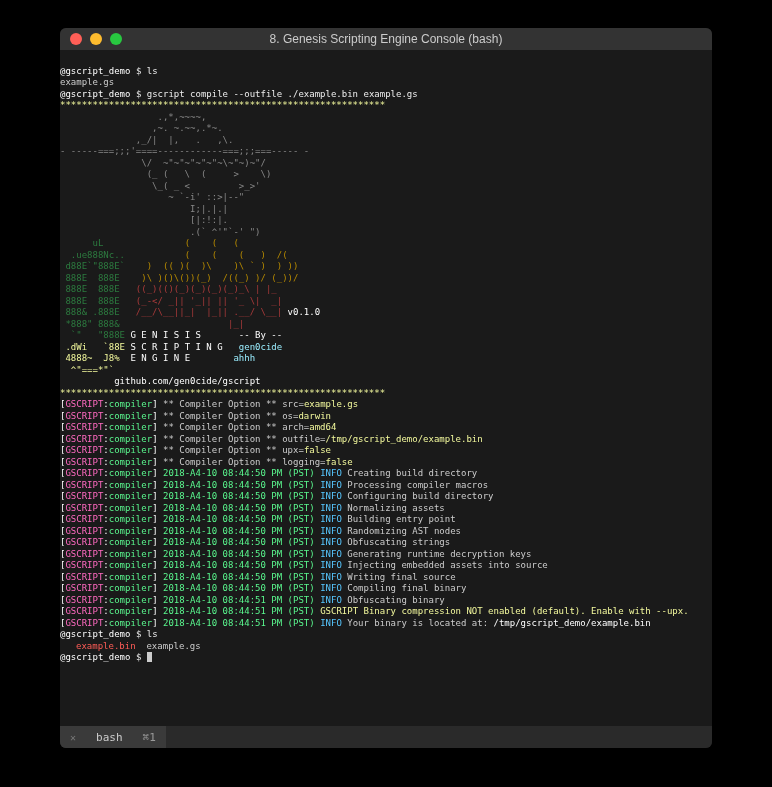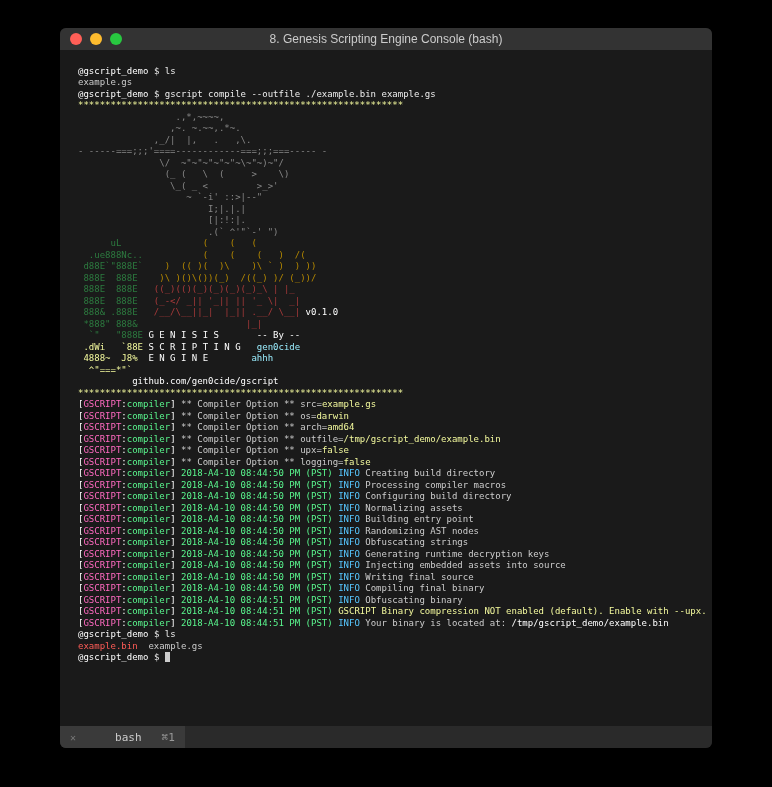--- a/index.html
+++ b/index.html
@@ -41,32 +41,32 @@
     .title {
       position: absolute;
       left: 0; right: 0;
       text-align: center;
       font-size: 12px;
       color: #ccc;
       font-family: -apple-system, sans-serif;
       pointer-events: none;
     }
     .terminal {
-      padding: 4px 18px;
+      padding: 4px 0;
       font-size: 9px;
       line-height: 11.5px;
       color: #ccc;
       white-space: pre;
       height: calc(100% - 44px);
       overflow: hidden;
     }
     .prompt { color: #eee; }
     .green { color: #5af78e; }
     .darkgreen { color: #2c7a3f; }
-    .red { color: #ff5c57; }
+    .red { color: #ff5c57; margin-left: 16px; }
     .darkred { color: #a83a3a; }
     .yellow { color: #f3f99d; }
     .blue { color: #57c7ff; }
     .cyan { color: #9aedfe; }
     .magenta { color: #ff6ac1; }
     .white { color: #fff; }
     .gray { color: #888; }
     .brown { color: #b58900; }
     .statusbar {
       height: 22px;
@@ -78,21 +78,21 @@
     }
     .tab {
       background: #3a3a3a;
       height: 22px;
       display: flex;
       align-items: center;
       padding: 0 10px;
       gap: 20px;
     }
     .tab-close { color: #777; font-size: 10px; }
-    .tab-name { color: #ccc; margin-left: 19px; }
+    .tab-name { color: #ccc; }
     .tab-key { color: #999; }
     .cursor {
       display: inline-block;
       width: 5px; height: 10px;
       background: #ccc;
       vertical-align: text-bottom;
     }
   </style>
 </head>
 <body>

